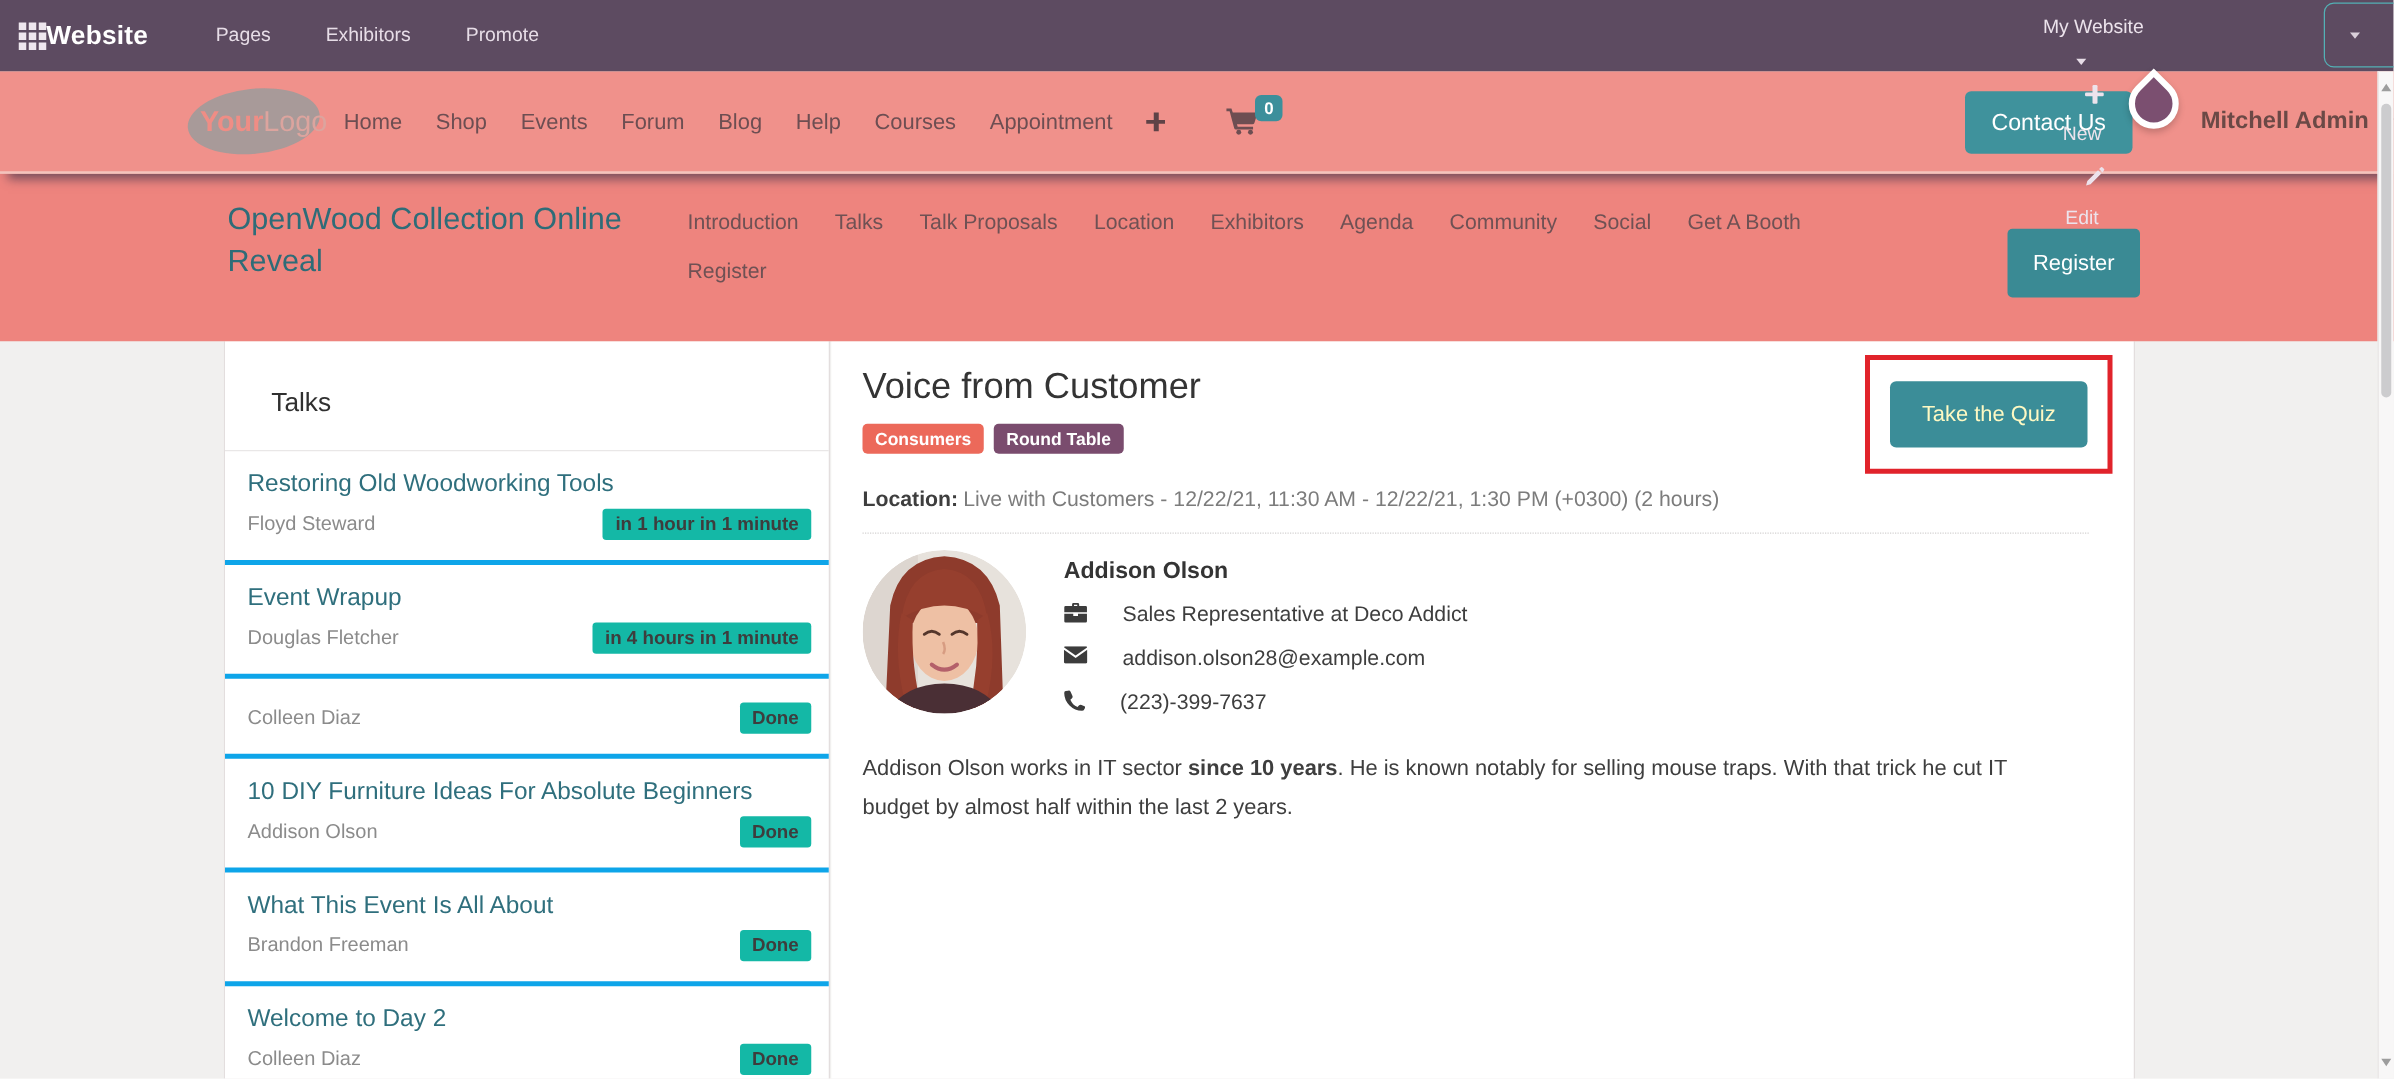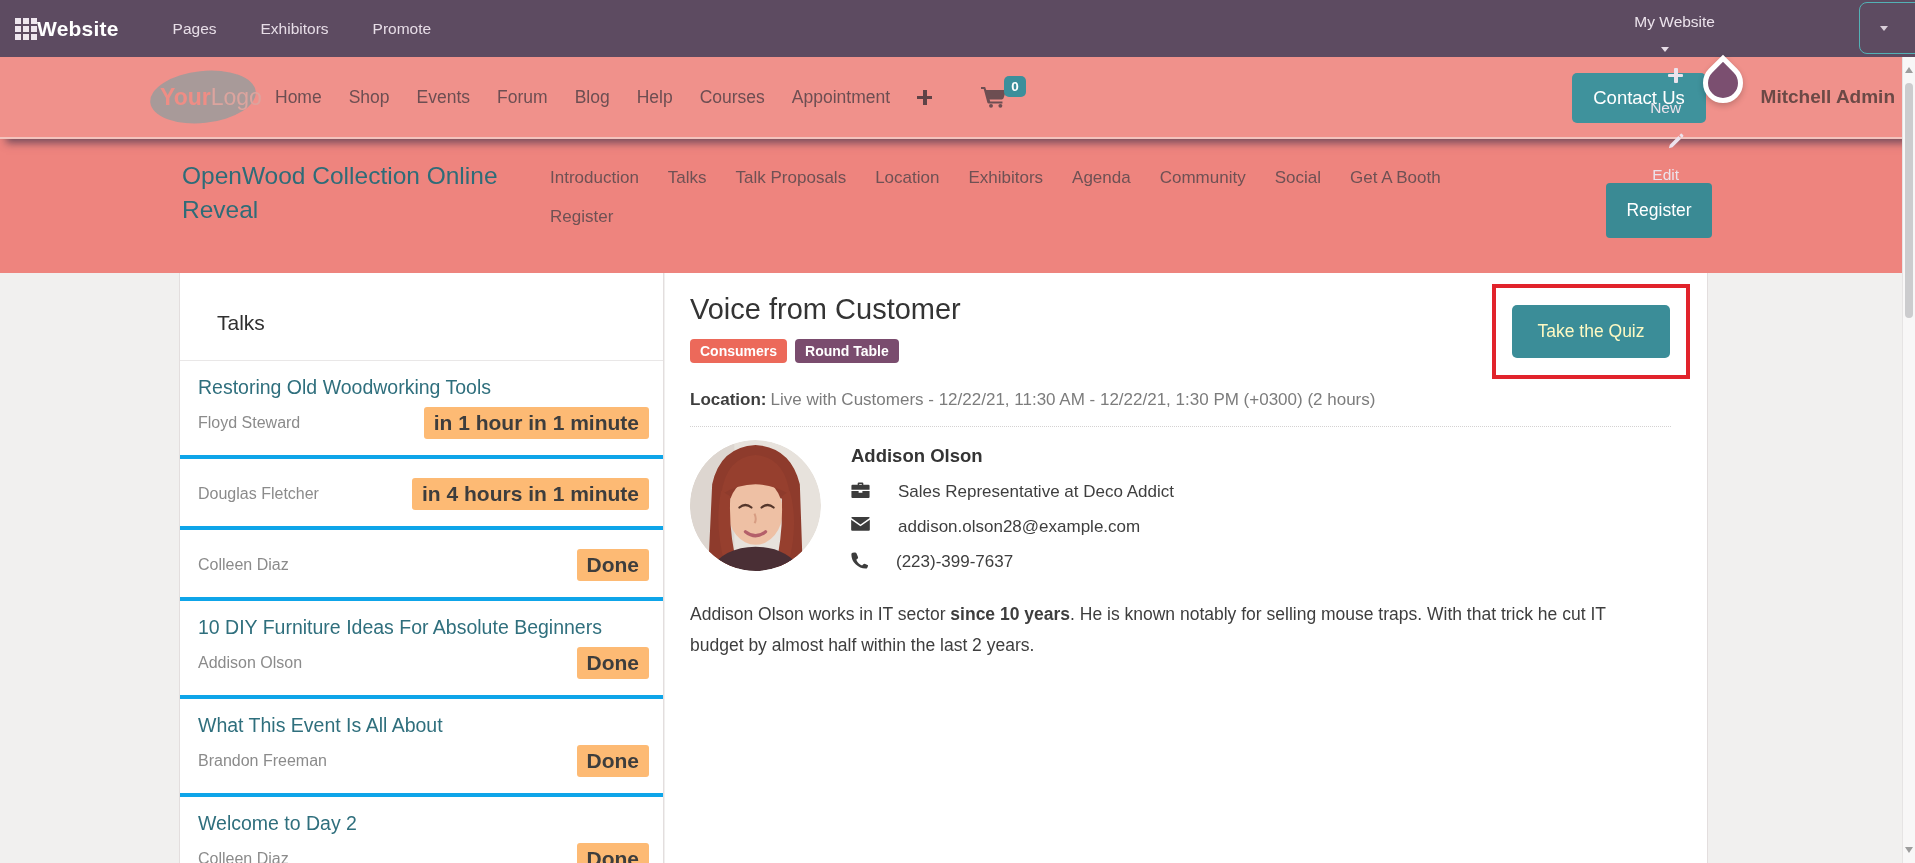--- a/index.html
+++ b/index.html
@@ -64,21 +64,21 @@
                   font-size:17.5px; border:none; border-radius:4px; cursor:pointer; font-family:inherit; }
 
   
   .sidebar-card { position:absolute; left:179px; top:273px; width:485px; bottom:0; background:#fff;
                   border-left:1px solid #e3dede; border-right:1px solid #e3dede; }
   .sidebar-title { padding:38px 18px 25px 37px; font-size:21px; color:#303030; border-bottom:1px solid #e9e7e7; }
   .talk-row { padding:13px 14px 16px 18px; border-bottom:4px solid #0ea5e9; }
   .talk-title { display:block; font-size:19.5px; line-height:27px; color:#2f6f7d; text-decoration:none; cursor:pointer; white-space:nowrap; }
   .talk-meta { display:flex; align-items:center; justify-content:space-between; margin-top:6px; }
   .talk-speaker { font-size:16px; color:#8b8b8b; }
-  .talk-status { background:#fdba74; color:#3d3d3d; font-size:21px; font-weight:bold; padding:4px 10px; border-radius:3px; }
+  .talk-status { background:#14b8a6; color:#3d3d3d; font-size:15px; font-weight:bold; padding:4px 10px; border-radius:3px; }
 
   .main-card { position:absolute; left:665px; top:273px; width:1043px; bottom:0; background:#fff;
                border-right:1px solid #e3dede; padding:20px 36px 0 25px; }
   .main-title { font-size:29px; font-weight:400; color:#343434; }
   .tag-row { display:flex; gap:8px; margin-top:13px; }
   .tag { color:#fff; font-size:14px; font-weight:bold; padding:4px 10px; border-radius:4px; }
   .tag-consumers { background:#ec695a; }
   .tag-roundtable { background:#7a4c6e; }
   .loc-row { margin-top:27px; font-size:17px; color:#7c7c7c; }
   .loc-row b { color:#3e3e3e; margin-right:4px; }
@@ -225,20 +225,21 @@
     <div class="sidebar-title">Talks</div>
 
     <div class="talk-row">
       <a class="talk-title">Restoring Old Woodworking Tools</a>
       <div class="talk-meta">
         <span class="talk-speaker">Floyd Steward</span>
         <span class="talk-status">in 1 hour in 1 minute</span>
       </div>
     </div>
     <div class="talk-row">
+      <a class="talk-title">Event Wrapup</a>
       <div class="talk-meta">
         <span class="talk-speaker">Douglas Fletcher</span>
         <span class="talk-status">in 4 hours in 1 minute</span>
       </div>
     </div>
     <div class="talk-row">
       <div class="talk-meta">
         <span class="talk-speaker">Colleen Diaz</span>
         <span class="talk-status">Done</span>
       </div>

